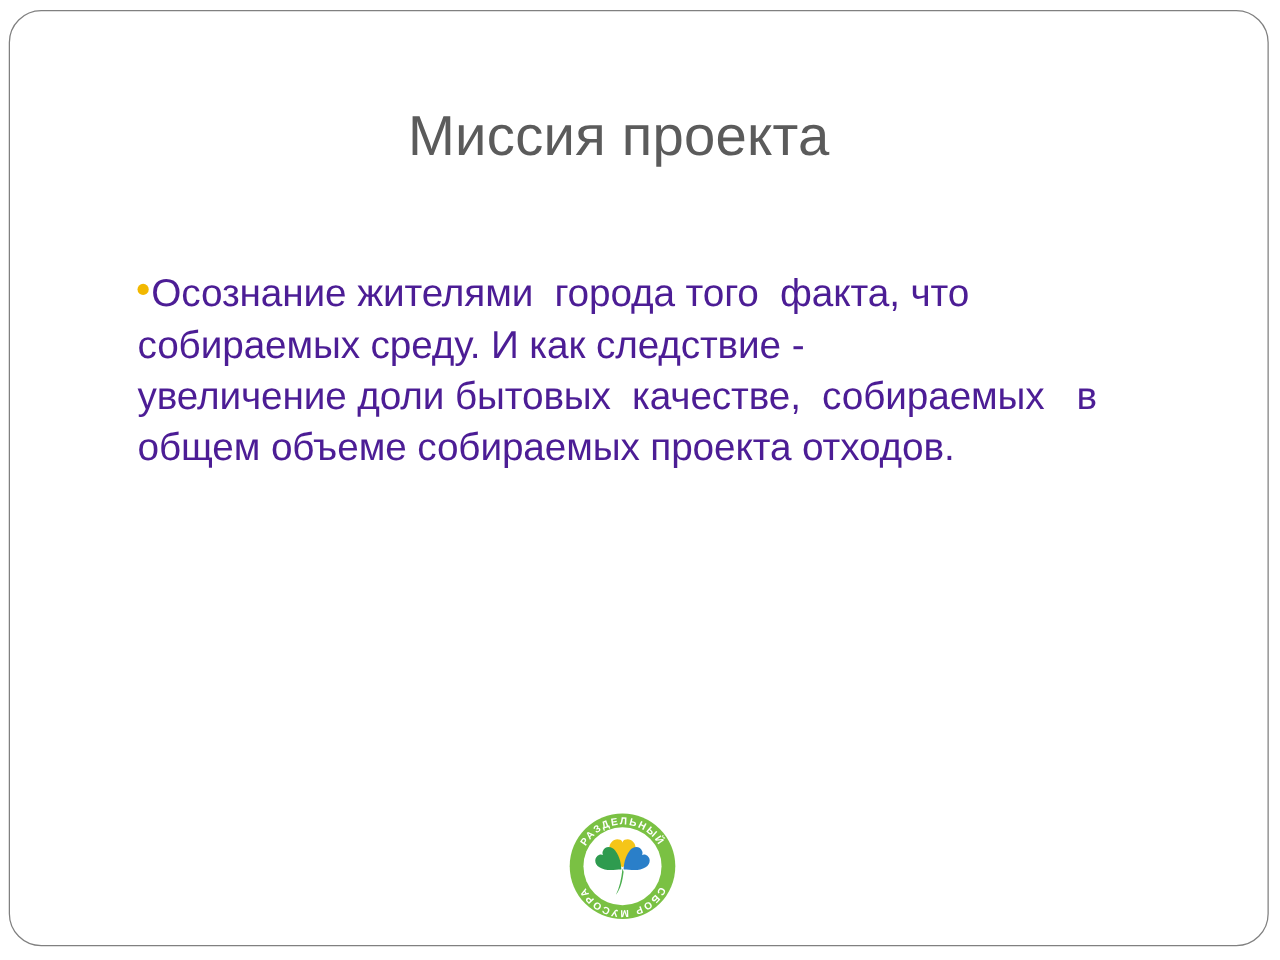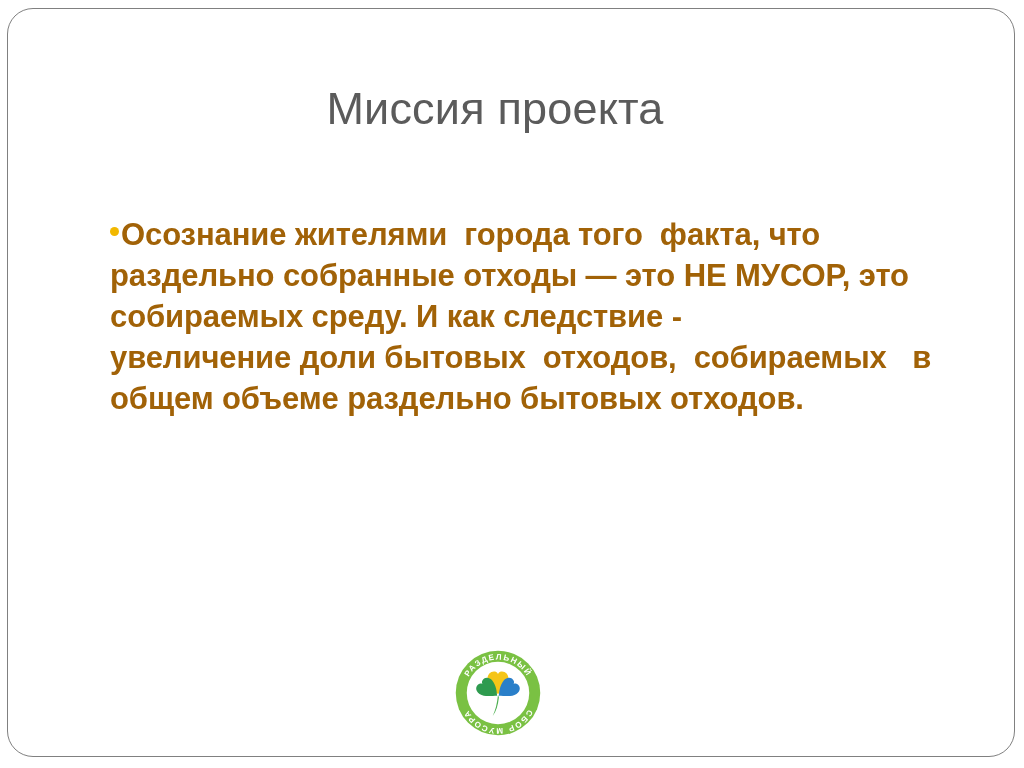--- a/index.html
+++ b/index.html
@@ -58,22 +58,22 @@
     position: absolute;
     left: 110px;
     top: 214px;
     width: 845px;
   }
 
   .body-line {
     display: block;
     font-family: "Liberation Sans", "DejaVu Sans", sans-serif;
     font-size: 31px;
-    font-weight: 700;
-    color: #a16207;
+    font-weight: 400;
+    color: #4c1d95;
     line-height: 41px;
     white-space: pre;
     letter-spacing: -0.1px;
   }
 
   .bullet-dot {
     display: inline-block;
     width: 9px;
     height: 9px;
     border-radius: 50%;
@@ -99,24 +99,23 @@
   <div id="slide-frame"></div>
 
   <div id="title-area">
     <span id="slide-title">Миссия проекта</span>
   </div>
 
   <div id="body-area">
 
     <span class="body-line"><span class="bullet-dot"></span><span>Осознание жителями  города того  факта, что</span></span>
 
-    <span class="body-line">раздельно собранные отходы — это НЕ МУСОР, это</span>
     <span class="body-line">собираемых среду. И как следствие -</span>
-    <span class="body-line">увеличение доли бытовых  отходов,  собираемых   в</span>
-    <span class="body-line">общем объеме раздельно бытовых отходов.</span>
+    <span class="body-line">увеличение доли бытовых  качестве,  собираемых   в</span>
+    <span class="body-line">общем объеме собираемых проекта отходов.</span>
   </div>
 
   <div id="logo-wrap">
     <svg id="logo-svg" viewBox="0 0 100 100" xmlns="http://www.w3.org/2000/svg">
       <defs>
         <path id="arc-top" d="M 12,50 A 38,38 0 0 1 88,50" fill="none"></path>
         <path id="arc-bottom" d="M 88,52 A 38,38 0 0 1 12,52" fill="none"></path>
       </defs>
 
       <circle cx="50" cy="50" r="48" fill="#7ac143"></circle>

